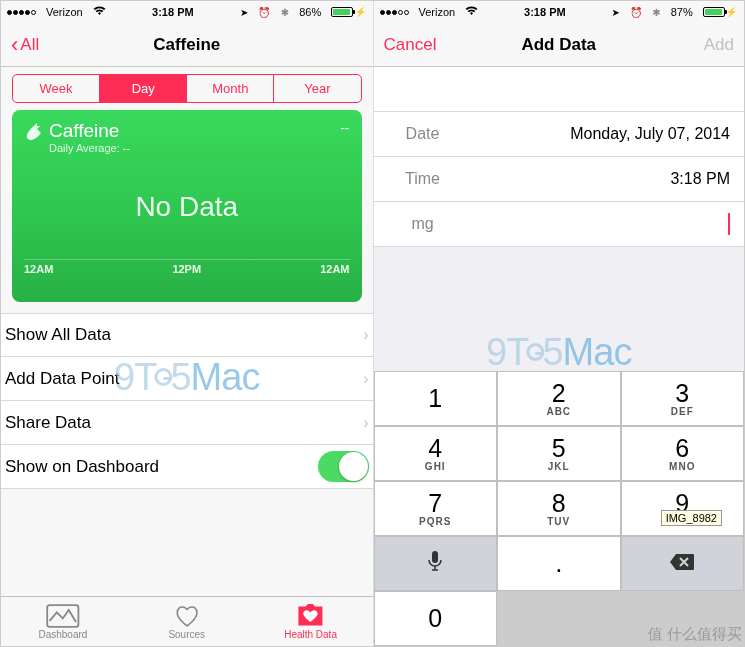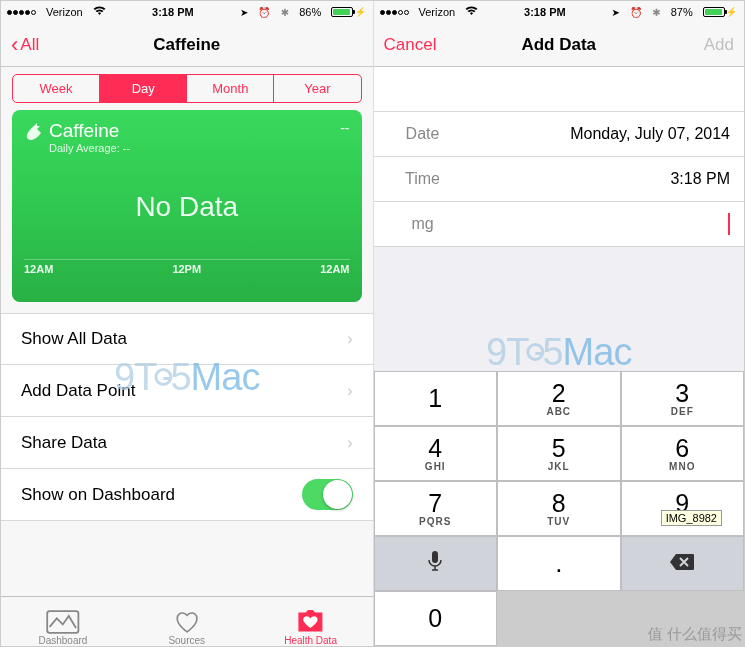--- a/index.html
+++ b/index.html
@@ -43,32 +43,32 @@
   .card-head { display: flex; align-items: flex-start; }
   .carrot { margin-right: 7px; margin-top: 3px; }
   .card-title { font-size: 19px; font-weight: 400; color: #fff; }
   .card-sub { font-size: 11px; color: rgba(255,255,255,0.85); }
   .card-dash { margin-left: auto; color: rgba(255,255,255,0.9); font-size: 14px; }
   .card-body { display: flex; align-items: center; justify-content: center; height: 105px; font-size: 28px; font-weight: 300; color: rgba(255,255,255,0.9); }
   .card-axis { display: flex; justify-content: space-between; font-size: 11px; color: rgba(255,255,255,0.9); font-weight: 600; border-top: 0.5px solid rgba(255,255,255,0.3); padding-top: 3px; }
 
   
   .list { background: #fff; }
-  .row { display: flex; align-items: center; height: 52px; padding: 0 20px; border-bottom: 0.5px solid #d8d8d8; font-size: 17px; color: #000; }
+  .row { display: flex; align-items: center; height: 44px; padding: 0 4px; border-bottom: 0.5px solid #d8d8d8; font-size: 17px; color: #000; }
   .row .label { flex: 1; }
   .row .chev { color: #c8c8c8; font-size: 16px; }
   .row.first { border-top: 0.5px solid #d8d8d8; }
 
   
   .switch { width: 51px; height: 31px; border-radius: 16px; background: #4CD964; position: relative; }
   .switch .knob { width: 29px; height: 29px; border-radius: 50%; background: #fff; position: absolute; right: 1px; top: 1px; box-shadow: 0 1px 3px rgba(0,0,0,0.3); }
 
   
   .tabbar { margin-top: auto; height: 50px; display: flex; border-top: 0.5px solid #bfbfbf; background: #f7f7f7; }
-  .tab { flex: 1; display: flex; flex-direction: column; align-items: center; justify-content: flex-end; gap: 1px; font-size: 10px; color: #888; }
+  .tab { flex: 1; display: flex; flex-direction: column; align-items: center; justify-content: center; gap: 1px; font-size: 10px; color: #888; }
   .tab.active { color: #FF2D55; }
   .tab svg { height: 24px; }
 
   
   .inputrow { display: flex; align-items: center; height: 45px; padding: 0 14px; border-bottom: 0.5px solid #d8d8d8; font-size: 16px; color: #888; background: #fff; }
   .inputrow .k { flex: 0 0 70px; text-align: center; }
   .inputrow .v { flex: 1; text-align: right; color: #000; }
   .inputrow .cursor { display: inline-block; width: 2px; height: 22px; background: #FF2D55; vertical-align: middle; }
   .spacer { flex: 1; background: #efeff4; }
   .blankrow { height: 45px; background: #fff; border-bottom: 0.5px solid #d8d8d8; }

